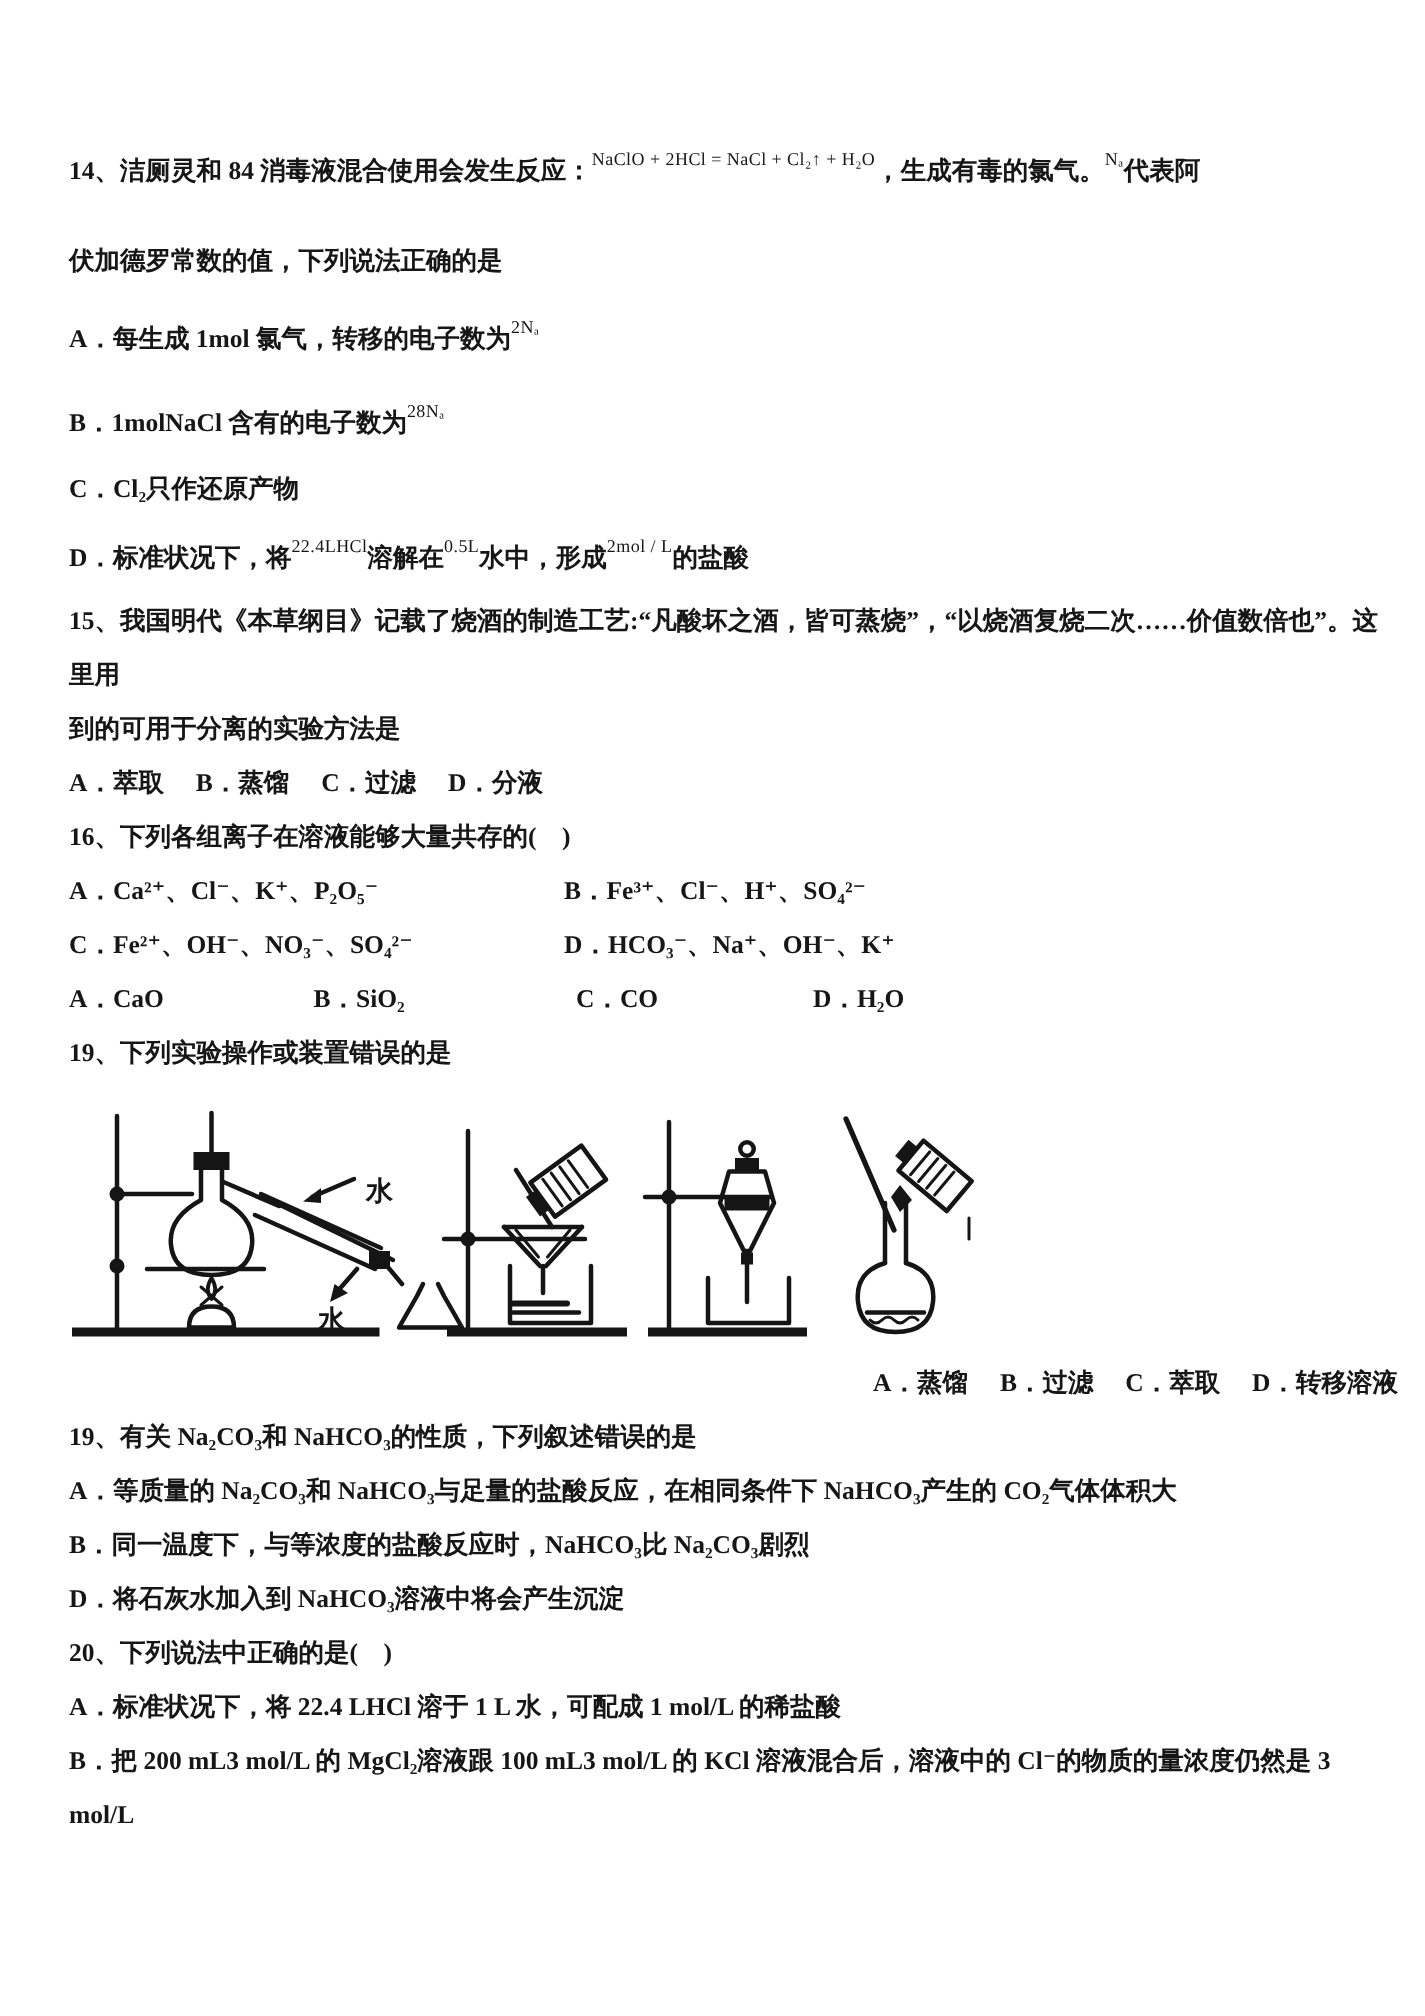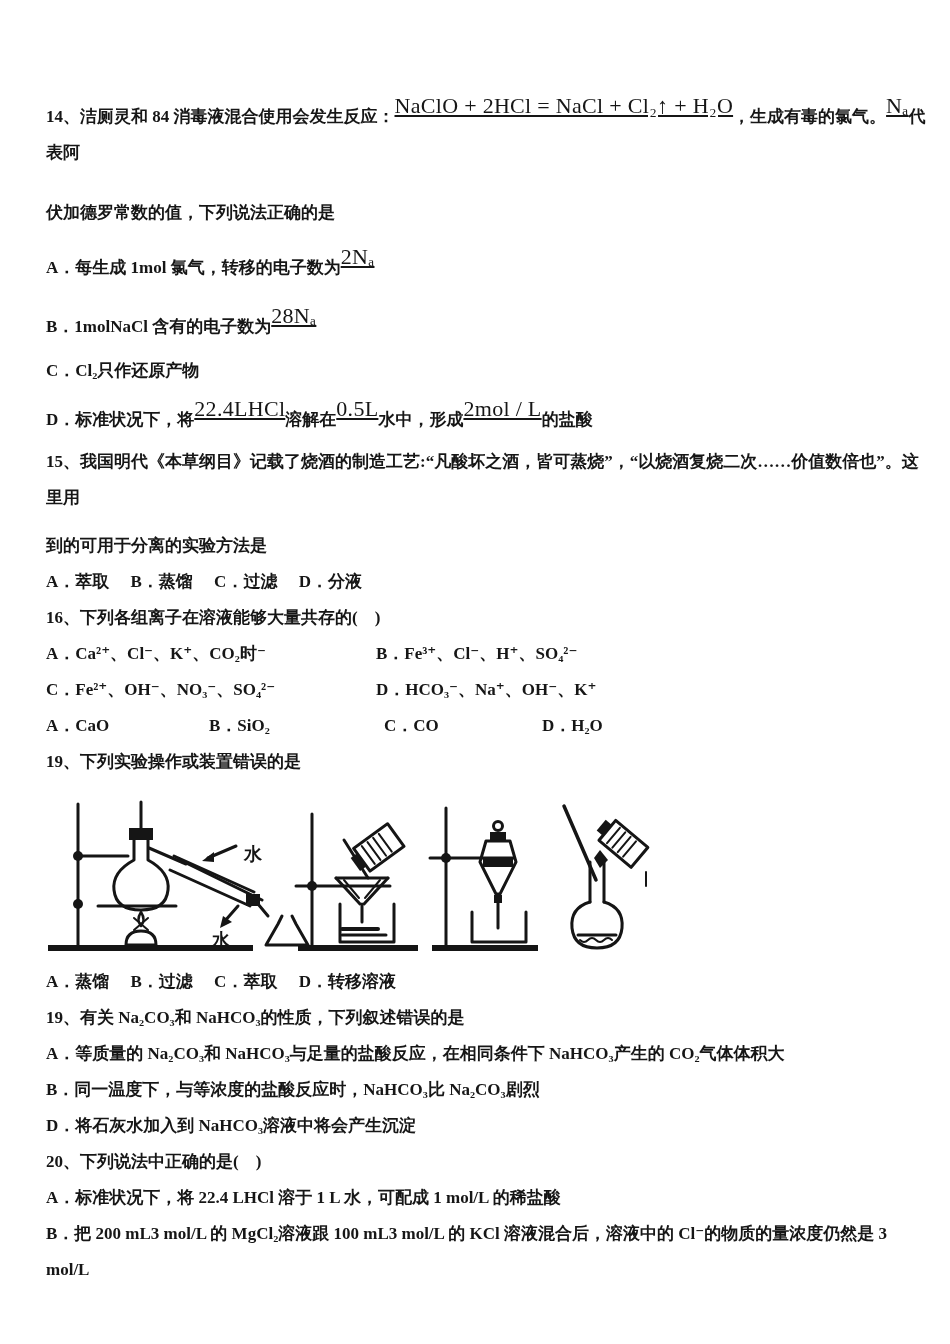--- a/index.html
+++ b/index.html
@@ -17,46 +17,45 @@
   }
   .line{
     line-height:36px;
     white-space:pre-wrap;
   }
   .txt{ }
   .col{display:inline-block;vertical-align:baseline;}
   .formula{
     font-family:"Liberation Serif","DejaVu Serif","DejaVu Sans",serif;
     font-weight:normal;
-    font-size:22px;
+    font-size:12px;
     vertical-align:9px;
     letter-spacing:0.3px;
-    text-decoration:underline;
   }
   .figure{
     margin:8px 0 4px 0;
   }
   .figure svg{display:block;}
 </style>
 </head>
 <body>
 
 <div class="page">
   <div id="doc">
       <div class="line"><span class="txt">14、洁厕灵和 84 消毒液混合使用会发生反应：</span><span class="formula">NaClO + 2HCl = NaCl + Cl₂↑ + H₂O</span><span class="txt">，生成有毒的氯气。</span><span class="formula">Nₐ</span><span class="txt">代表阿</span></div>
       <div class="line" style="margin-top: 24px;"><span class="txt">伏加德罗常数的值，下列说法正确的是</span></div>
       <div class="line" style="margin-top: 8px;"><span class="txt">A．每生成 1mol 氯气，转移的电子数为</span><span class="formula">2Nₐ</span></div>
       <div class="line" style="margin-top: 12px;"><span class="txt">B．1molNaCl 含有的电子数为</span><span class="formula">28Nₐ</span></div>
       <div class="line" style="margin-top: 8px;"><span class="txt">C．Cl₂只作还原产物</span></div>
       <div class="line" style="margin-top: 2px;"><span class="txt">D．标准状况下，将</span><span class="formula">22.4LHCl</span><span class="txt">溶解在</span><span class="formula">0.5L</span><span class="txt">水中，形成</span><span class="formula">2mol / L</span><span class="txt">的盐酸</span></div>
       <div class="line" style="margin-top: 6px;"><span class="txt">15、我国明代《本草纲目》记载了烧酒的制造工艺:“凡酸坏之酒，皆可蒸烧”，“以烧酒复烧二次……价值数倍也”。这里用</span></div>
-      <div class="line" style="margin-top: 12px;"><span class="txt">到的可用于分离的实验方法是</span></div>
+      <div class="line" style="margin-top: 0;"><span class="txt">到的可用于分离的实验方法是</span></div>
       <div class="line"><span class="txt">A．萃取　 B．蒸馏　 C．过滤　 D．分液</span></div>
       <div class="line"><span class="txt">16、下列各组离子在溶液能够大量共存的(　)</span></div>
-      <div class="line"><span class="txt col" style="width: 330px;">A．Ca²⁺、Cl⁻、K⁺、CO₂时⁻</span><span class="txt">B．Fe³⁺、Cl⁻、H⁺、SO₄²⁻</span></div>
+      <div class="line"><span class="txt col" style="width: 330px;">A．Ca²⁺、Cl⁻、K⁺、P₂O₅⁻</span><span class="txt">B．Fe³⁺、Cl⁻、H⁺、SO₄²⁻</span></div>
       <div class="line"><span class="txt col" style="width: 330px;">C．Fe²⁺、OH⁻、NO₃⁻、SO₄²⁻</span><span class="txt">D．HCO₃⁻、Na⁺、OH⁻、K⁺</span></div>
       <div class="line"><span class="txt col" style="width: 163px;">A．CaO</span><span class="txt col" style="width: 175px;">B．SiO₂</span><span class="txt col" style="width: 158px;">C．CO</span><span class="txt">D．H₂O</span></div>
       <div class="line"><span class="txt">19、下列实验操作或装置错误的是</span></div>
   <div class="figure">
     <svg width="608" height="172" viewBox="0 0 608 172" stroke="#151515" stroke-width="3" fill="none" stroke-linecap="round" stroke-linejoin="round">
 
       <g>
         <rect x="2" y="157" width="205" height="6" fill="#151515" stroke="none"></rect>
         <line x1="32" y1="16" x2="32" y2="157"></line>
         <circle cx="32" cy="68" r="5" fill="#151515" stroke="none"></circle>
@@ -158,21 +157,21 @@
 
         <path d="M544,114 Q524,120 526,140 Q528,160 551,160 Q574,160 576,140 Q578,120 558,114"></path>
 
         <line x1="532" y1="147" x2="570" y2="147" stroke-width="3"></line>
         <path d="M534,152 q4,4 8,0 q4,-4 8,0 q4,4 8,0 q4,-4 8,0" stroke-width="2"></path>
       </g>
 
       <line x1="600" y1="84" x2="600" y2="98" stroke-width="2"></line>
     </svg>
   </div>
-<div class="line" style="margin-top: 4px;"><span class="txt">A．蒸馏　 B．过滤　 C．萃取　 D．转移溶液</span></div>
+<div class="line" style="margin-top: 4px; text-align: right;"><span class="txt">A．蒸馏　 B．过滤　 C．萃取　 D．转移溶液</span></div>
       <div class="line"><span class="txt">19、有关 Na₂CO₃和 NaHCO₃的性质，下列叙述错误的是</span></div>
       <div class="line"><span class="txt">A．等质量的 Na₂CO₃和 NaHCO₃与足量的盐酸反应，在相同条件下 NaHCO₃产生的 CO₂气体体积大</span></div>
       <div class="line"><span class="txt">B．同一温度下，与等浓度的盐酸反应时，NaHCO₃比 Na₂CO₃剧烈</span></div>
       <div class="line"><span class="txt">D．将石灰水加入到 NaHCO₃溶液中将会产生沉淀</span></div>
       <div class="line"><span class="txt">20、下列说法中正确的是(　)</span></div>
       <div class="line"><span class="txt">A．标准状况下，将 22.4 LHCl 溶于 1 L 水，可配成 1 mol/L 的稀盐酸</span></div>
       <div class="line"><span class="txt">B．把 200 mL3 mol/L 的 MgCl₂溶液跟 100 mL3 mol/L 的 KCl 溶液混合后，溶液中的 Cl⁻的物质的量浓度仍然是 3</span></div>
       <div class="line"><span class="txt">mol/L</span></div>
     </div>
 </div>

